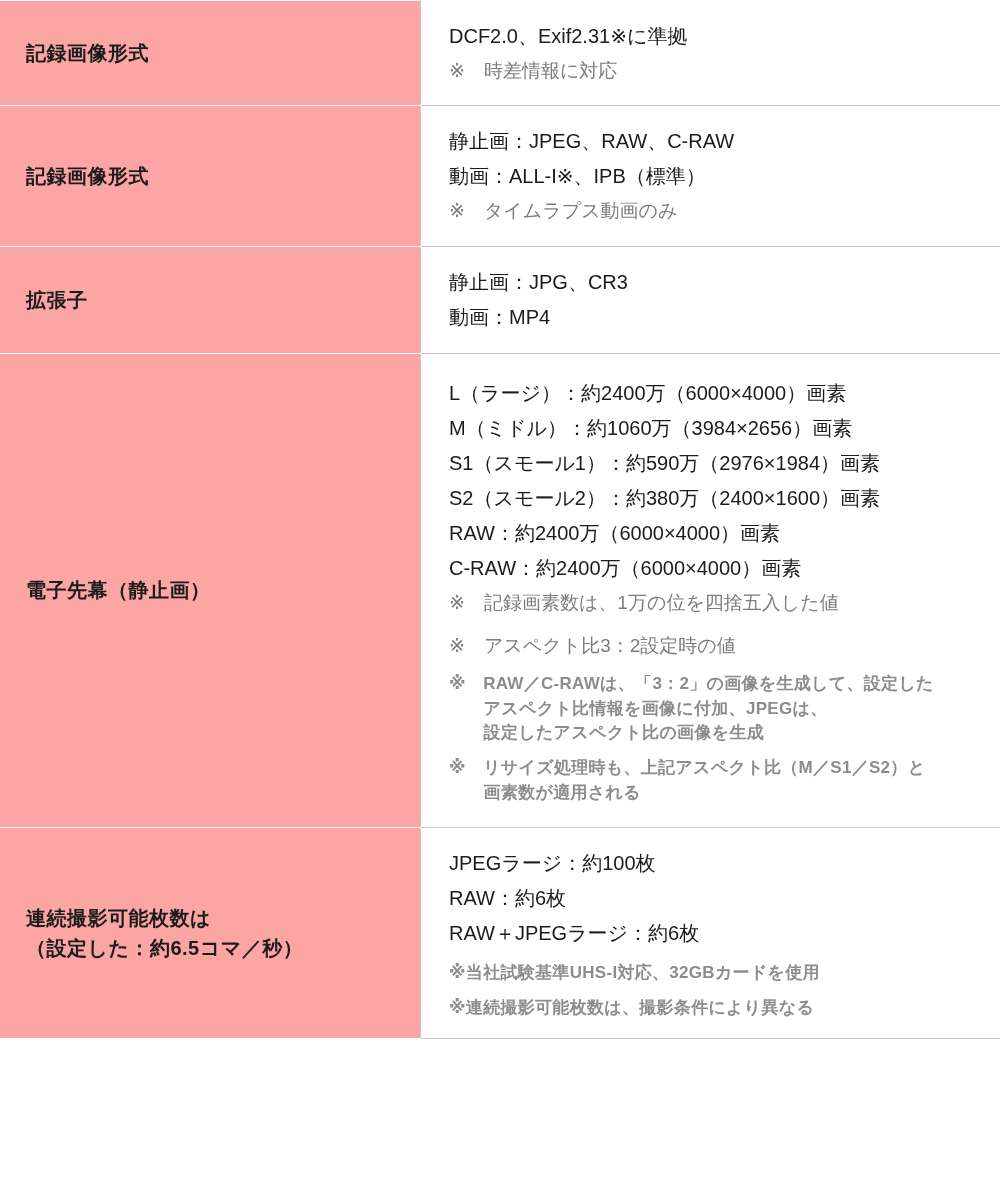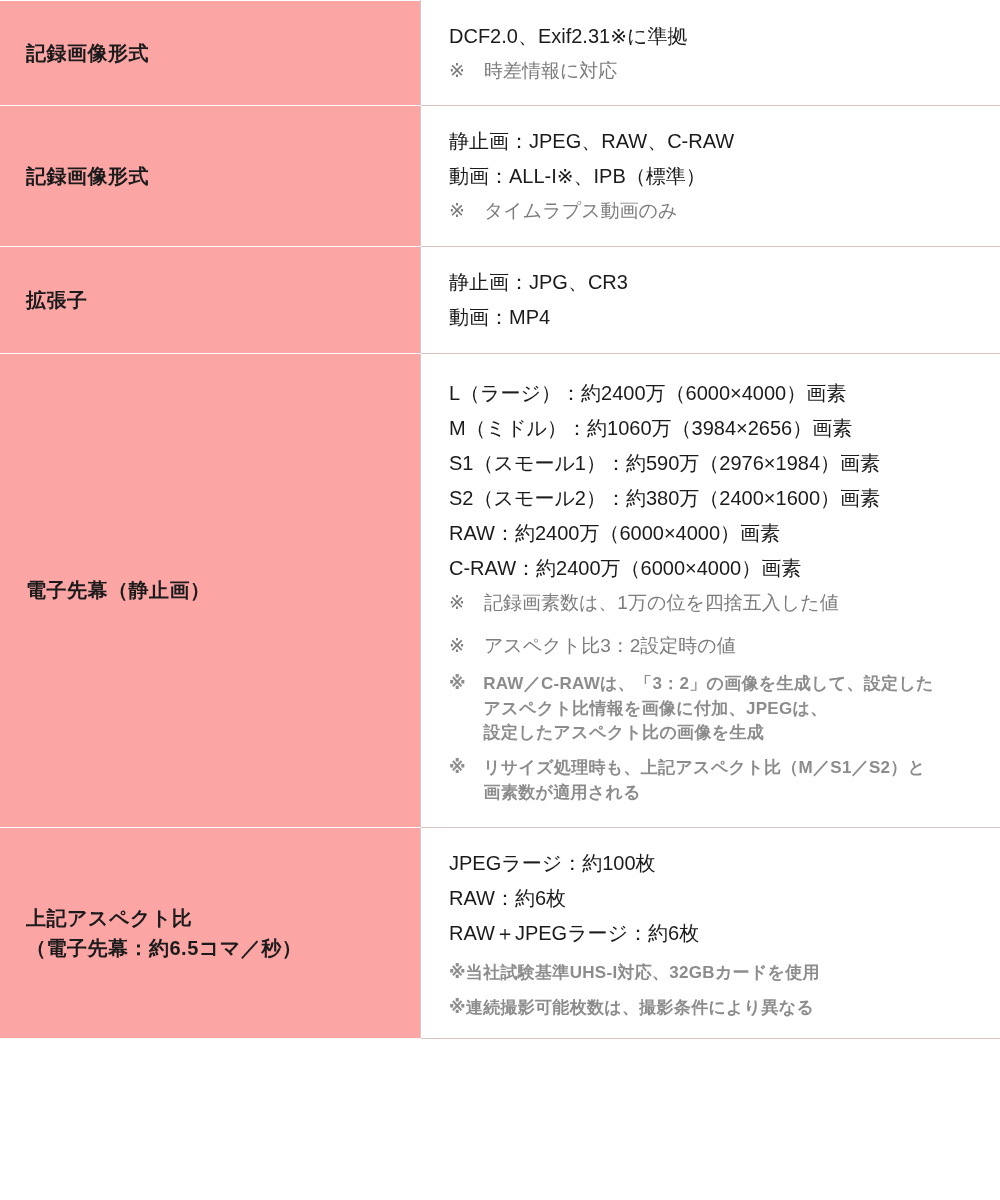--- a/index.html
+++ b/index.html
@@ -123,22 +123,22 @@
           <span class="value-line note note-gap">※　アスペクト比3：2設定時の値</span>
           <span class="value-line note-small note-gap note-indent">※　RAW／C-RAWは、「3：2」の画像を生成して、設定した
 　　アスペクト比情報を画像に付加、JPEGは、
 　　設定したアスペクト比の画像を生成</span>
           <span class="value-line note-small note-gap note-indent">※　リサイズ処理時も、上記アスペクト比（M／S1／S2）と
 　　画素数が適用される</span>
         </td>
       </tr>
       <tr>
         <td class="label-cell">
-          <span class="label-line">上記アスペクト比</span>
-          <span class="label-line">（電子先幕：約6.5コマ／秒）</span>
+          <span class="label-line">連続撮影可能枚数は</span>
+          <span class="label-line">（設定した：約6.5コマ／秒）</span>
         </td>
         <td class="value-cell">
           <span class="value-line">JPEGラージ：約100枚</span>
           <span class="value-line">RAW：約6枚</span>
           <span class="value-line">RAW＋JPEGラージ：約6枚</span>
           <span class="value-line note-small note-gap note-indent">※当社試験基準UHS-I対応、32GBカードを使用</span>
           <span class="value-line note-small note-gap note-indent">※連続撮影可能枚数は、撮影条件により異なる</span>
         </td>
       </tr>
     </tbody>

